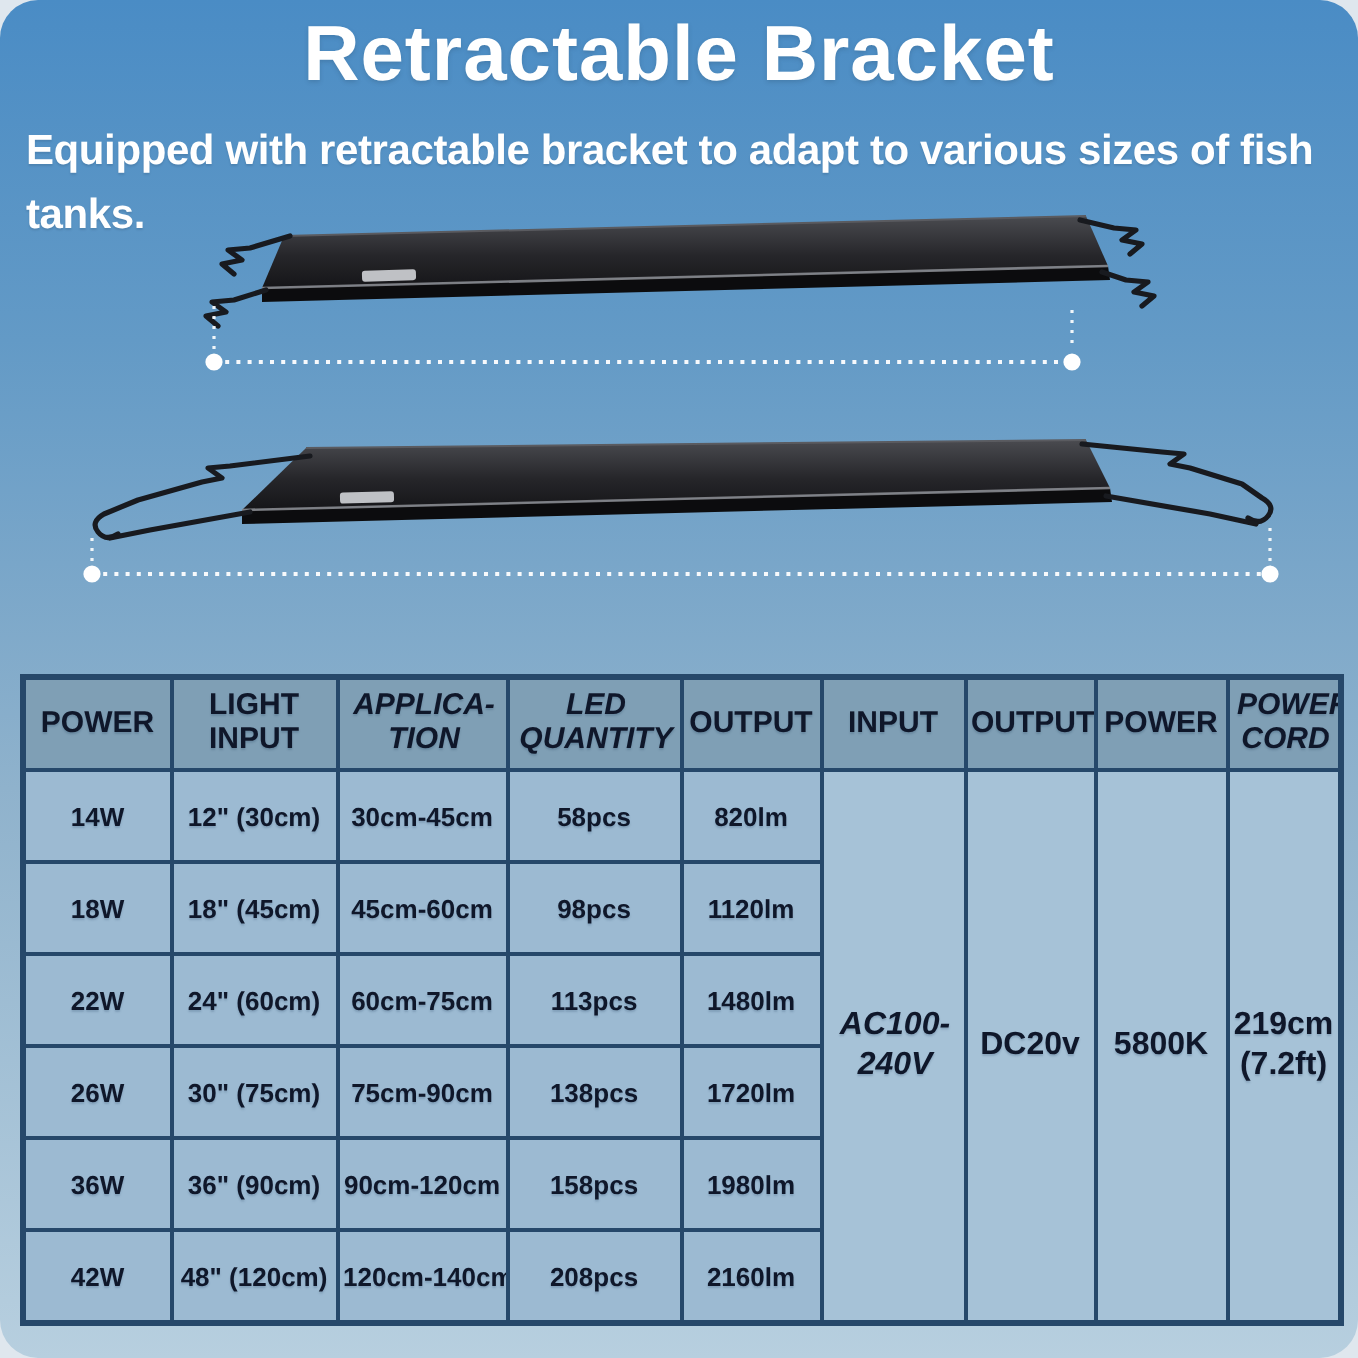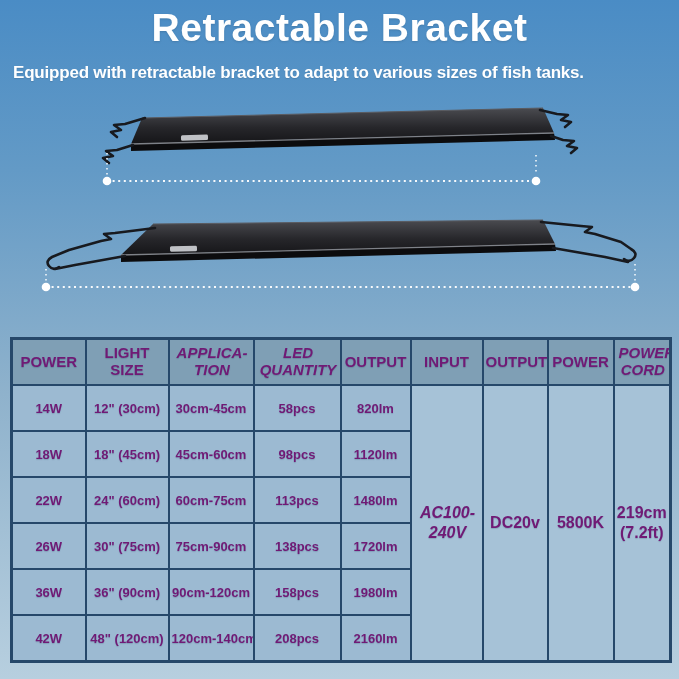--- a/index.html
+++ b/index.html
@@ -1,46 +1,47 @@
 <!DOCTYPE html>
 <html><head>
 <meta charset="utf-8">
 <style>
   html,body { margin:0; padding:0; background:#dfe7ee; }
   #canvas {
     position:relative; width:679px; height:679px; overflow:hidden;
     background:linear-gradient(180deg,#4a8cc5 0%, #639ac6 25%, #8fb2cc 58%, #b7cfdf 100%);
     font-family:"Liberation Sans", sans-serif;
+    border-radius:19px;
   }
   .title {
     position:absolute; top:6px; left:0; width:100%; text-align:center;
     font-size:39px; font-weight:bold; color:#ffffff; letter-spacing:0.5px;
     text-shadow:0 1px 2px rgba(40,70,100,.25);
   }
   .subtitle {
     position:absolute; top:60px; left:13px; width:656px;
-    font-size:17px; font-weight:bold; color:#ffffff; line-height:1.5;
+    font-size:21px; font-weight:bold; color:#ffffff; line-height:1.5;
     letter-spacing:-0.2px; text-shadow:0 1px 1px rgba(40,70,100,.2);
   }
   .fixture { position:absolute; }
   .fixture-1 { left:85px; top:105px; }
   .fixture-2 { left:25px; top:212px; }
   .dim-label {
     position:absolute; font-size:24px; font-weight:bold; color:#ffffff;
     text-align:center; width:500px; text-shadow:0 1px 1px rgba(40,70,100,.25);
   }
   .dim-label-90  { top:186px; left:72px; }
   .dim-label-120 { top:287px; left:90px; }
   table.spec {
     position:absolute; left:10px; top:337px; width:659px;
     border-collapse:collapse; table-layout:fixed;
     border:3px solid #26486a;
   }
   table.spec th, table.spec td {
-    border:2px solid #26486a; color:#701a75; font-weight:bold;
+    border:2px solid #26486a; color:#0f172a; font-weight:bold;
     text-align:center; vertical-align:middle; padding:0 2px; overflow:hidden;
   }
   table.spec thead th {
     background:#7f9fb5; font-size:15px; height:44px; line-height:1.12;
     text-shadow:0 1px 1px rgba(40,70,100,.25);
   }
   table.spec tbody td {
     background:#9cbad2; font-size:13px; height:44px; white-space:nowrap;
     text-shadow:0 1px 1px rgba(70,100,130,.3);
   }
@@ -125,21 +126,21 @@
       <col style="width:87px">
         <col style="width:70px">
         <col style="width:72px">
       <col style="width:65px">
         <col style="width:66px">
         <col style="width:57px">
     </colgroup>
     <thead>
       <tr>
         <th>POWER</th>
-        <th>LIGHT SIZE</th>
+        <th>LIGHT INPUT</th>
         <th class="al">APPLICA-TION</th>
         <th class="al">LED QUANTITY</th>
         <th>OUTPUT</th>
         <th>INPUT</th>
         <th>OUTPUT</th>
         <th>POWER</th>
         <th class="al">POWER CORD</th>
       </tr>
     </thead>
     <tbody>

